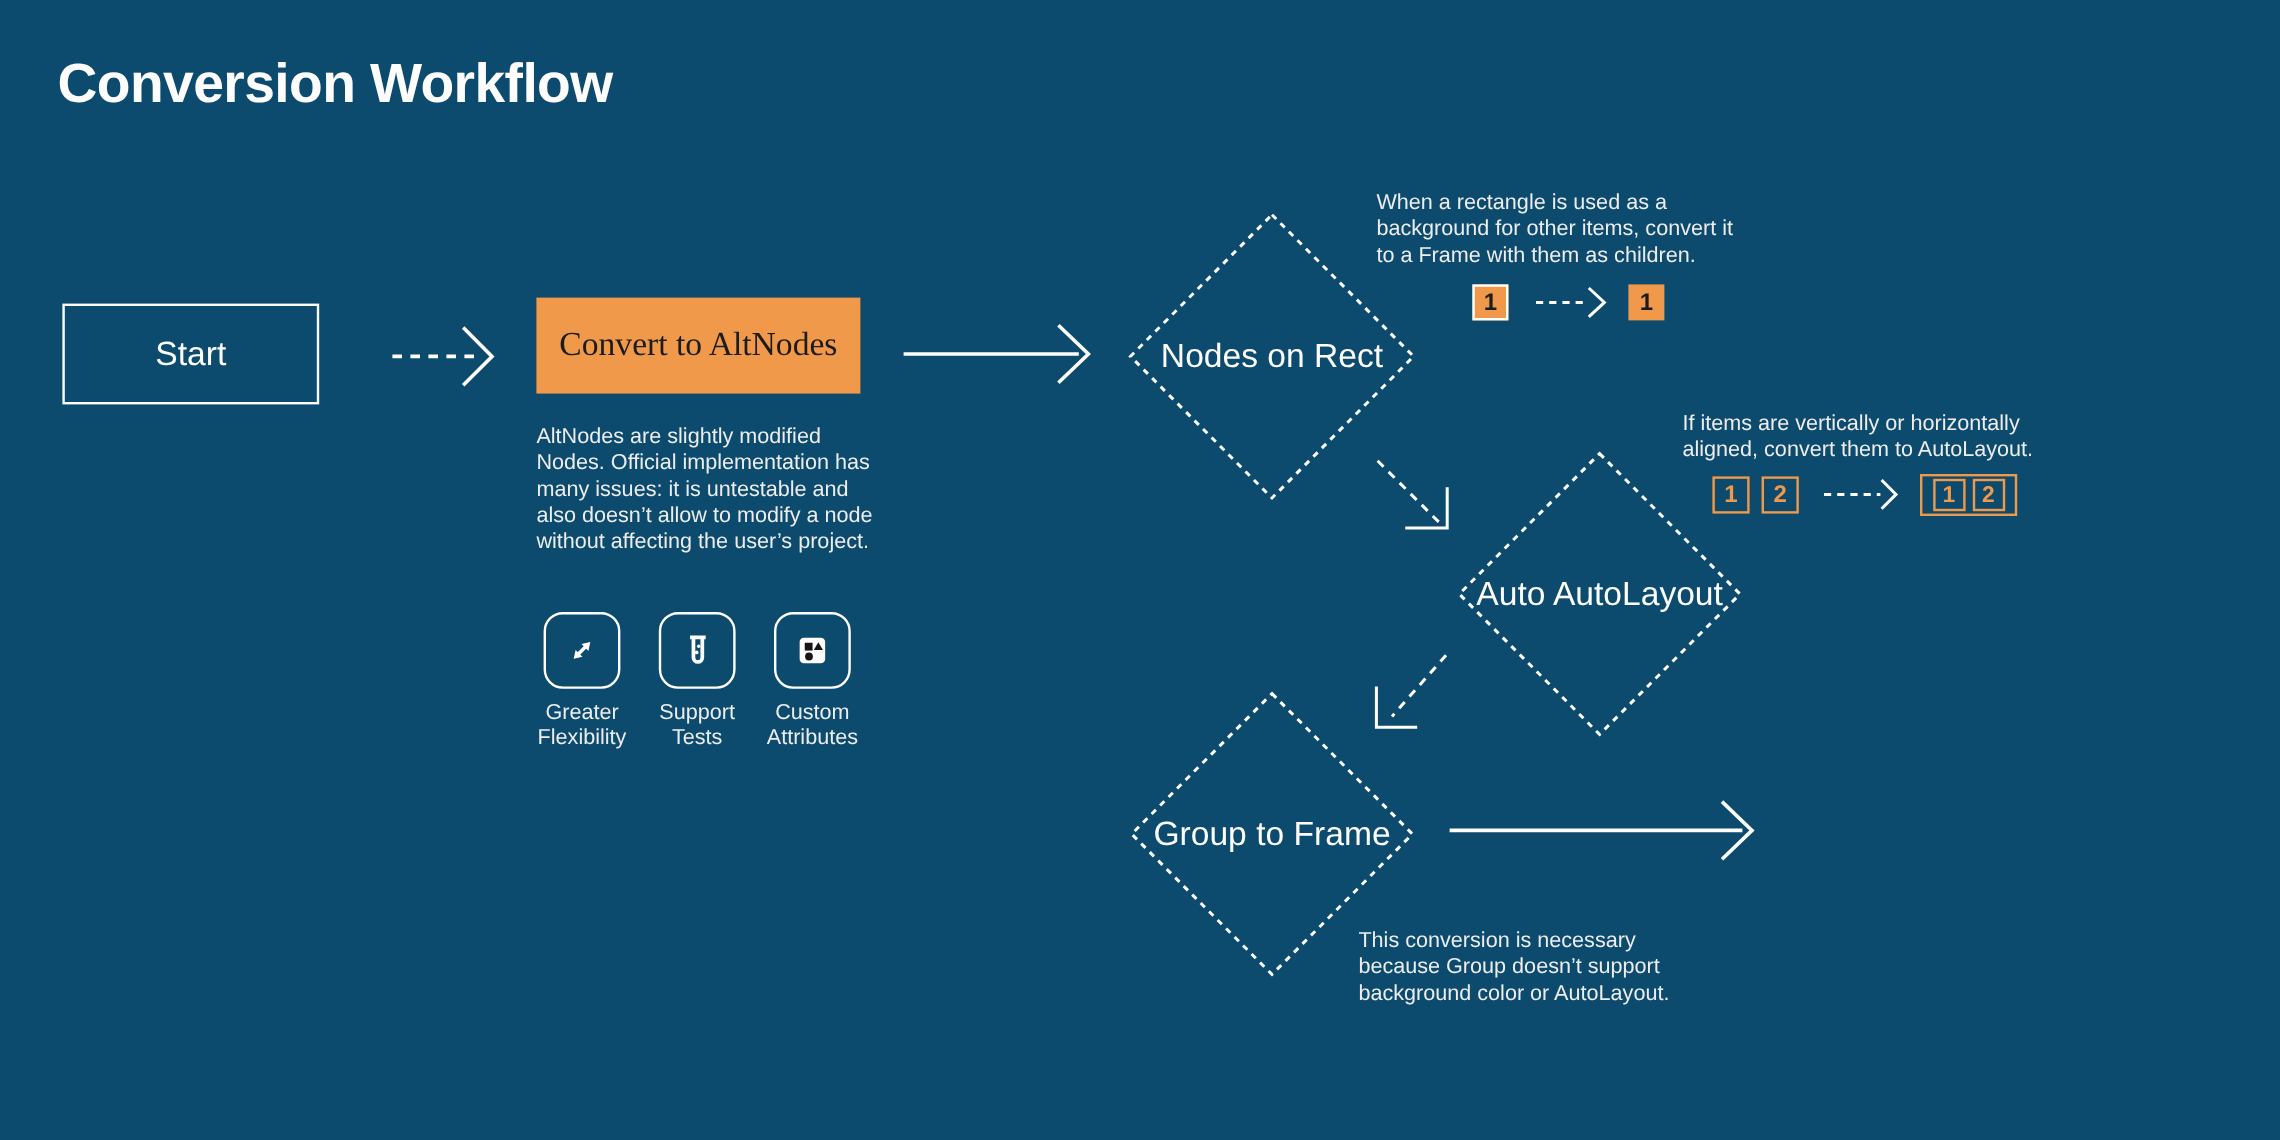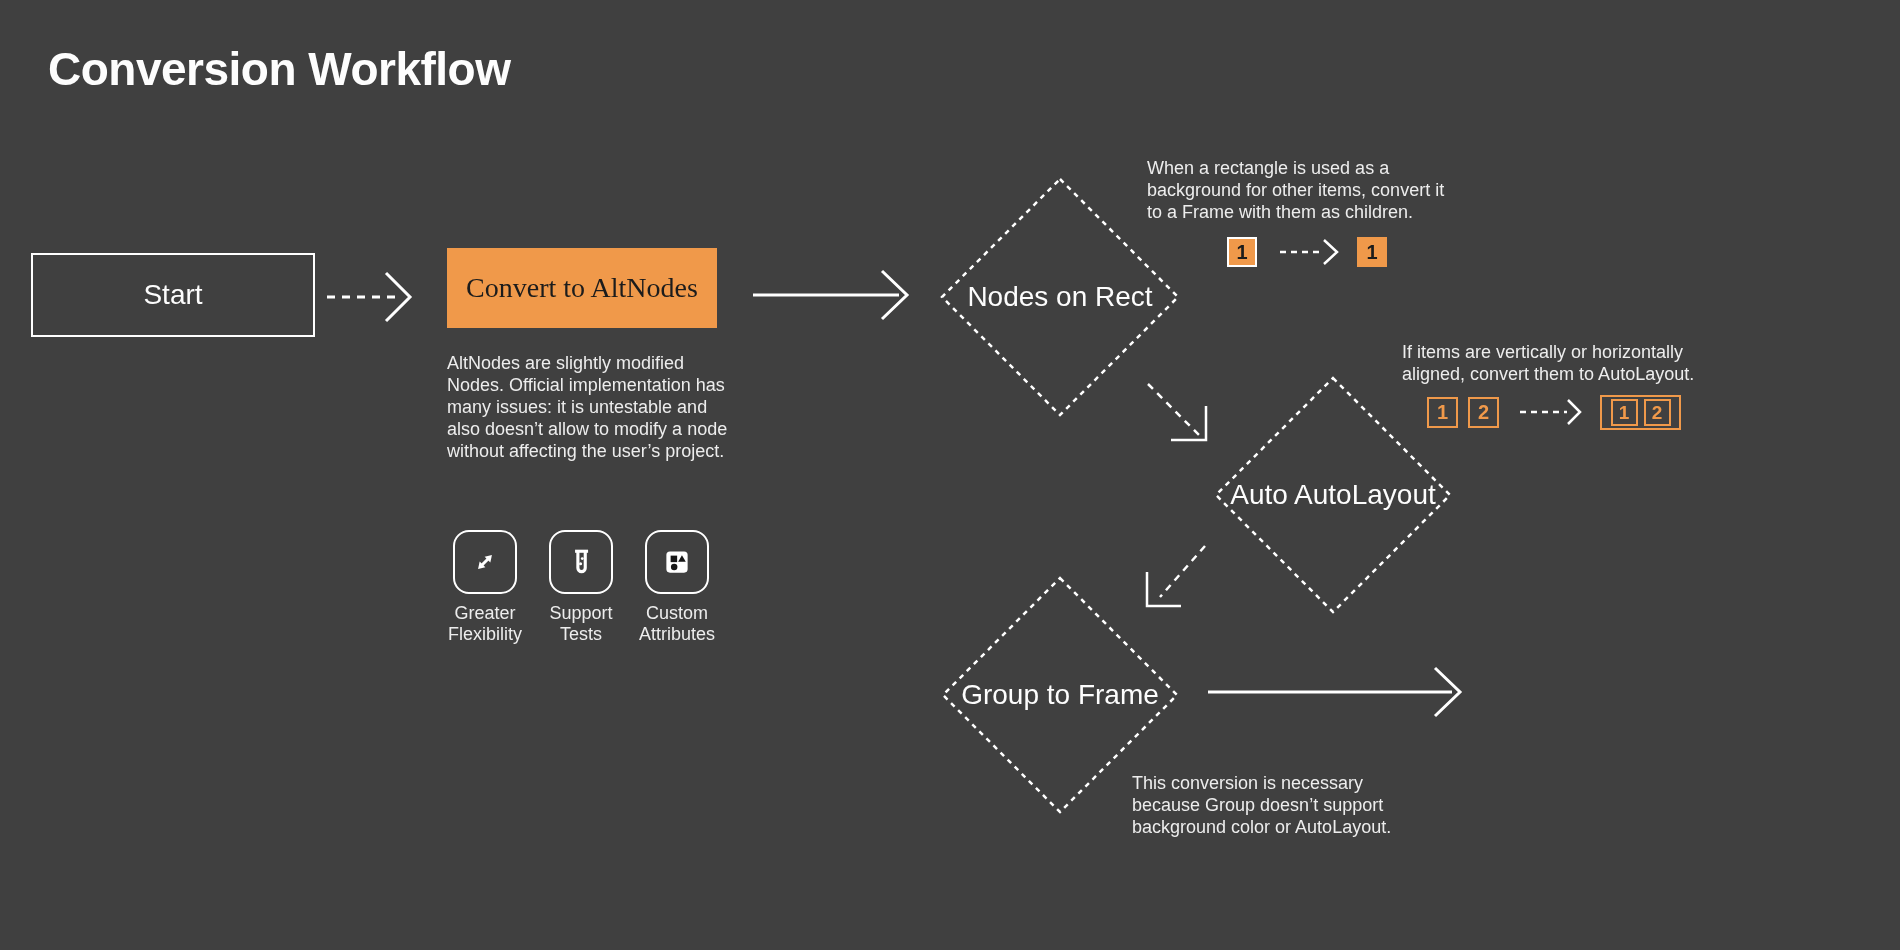--- a/index.html
+++ b/index.html
@@ -2,21 +2,21 @@
 <html><head>
 <meta charset="utf-8">
 <style>
   * { margin: 0; padding: 0; box-sizing: border-box; }
   html, body { background: #0e0e0e; }
   body { font-family: "Liberation Sans", sans-serif; }
   .canvas {
     position: relative;
     width: 1900px;
     height: 950px;
-    background: #404040;
+    background: #0c4a6e;
     overflow: hidden;
     color: #f2f2f2;
     padding-left: 33px;
   }
   .page-title {
     position: absolute;
     left: 48px; top: 42px;
     font-size: 46px;
     font-weight: 700;
     letter-spacing: -0.5px;
@@ -50,21 +50,21 @@
     white-space: nowrap;
   }
   .note {
     position: absolute;
     font-size: 18px;
     line-height: 22px;
     color: #ededed;
   }
   .features {
     position: absolute;
-    left: 437px; top: 530px;
+    left: 437px; top: 510px;
     display: flex;
     gap: 0;
   }
   .feature {
     width: 96px;
     display: flex;
     flex-direction: column;
     align-items: center;
   }
   .feature + .feature { margin-left: 0; }
@@ -165,21 +165,21 @@
     </g>
 
     <polygon points="1060,578 1177,695 1060,812 943,695" stroke="#ffffff" stroke-width="2.5" stroke-dasharray="5 5"></polygon>
 
     <g stroke="#ffffff" stroke-width="3">
       <line x1="1208" y1="692" x2="1452" y2="692"></line>
       <polyline points="1435,668 1460,692 1435,716"></polyline>
     </g>
   </svg>
 
-  <div class="box" style="left:31px; top:253px; width:284px; height:84px;text-align:right;">
+  <div class="box" style="left:52px; top:253px; width:214px; height:84px;text-align:right;">
     <span>Start</span>
   </div>
 
   <div class="box accent" style="left:447px; top:248px; width:270px; height:80px;font-family:Liberation Serif, serif;">
     <span>Convert to AltNodes</span>
   </div>
 
   <div class="note" style="left:447px; top:352px; width:295px;">AltNodes are slightly modified Nodes. Official implementation has many issues: it is untestable and also doesn’t allow to modify a node without affecting the user’s project.</div>
 
   <div class="features">

